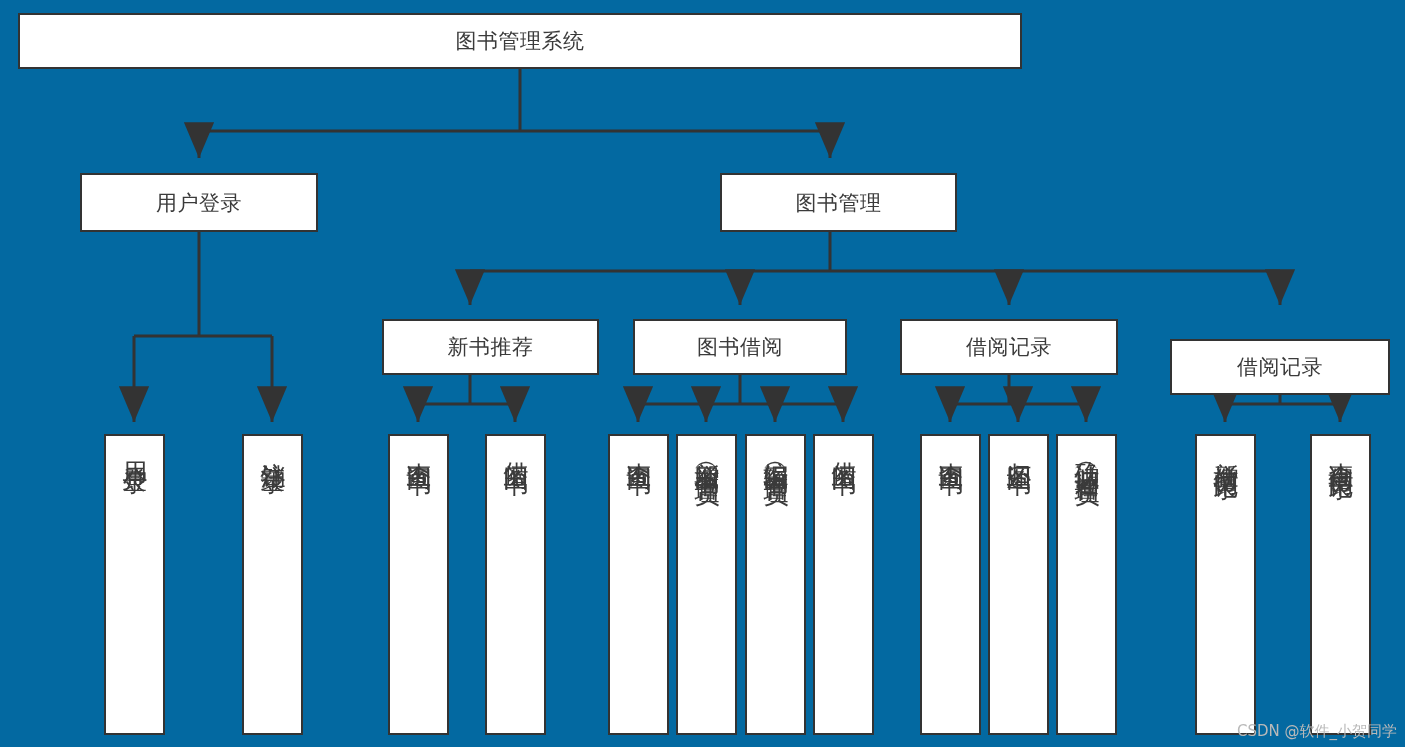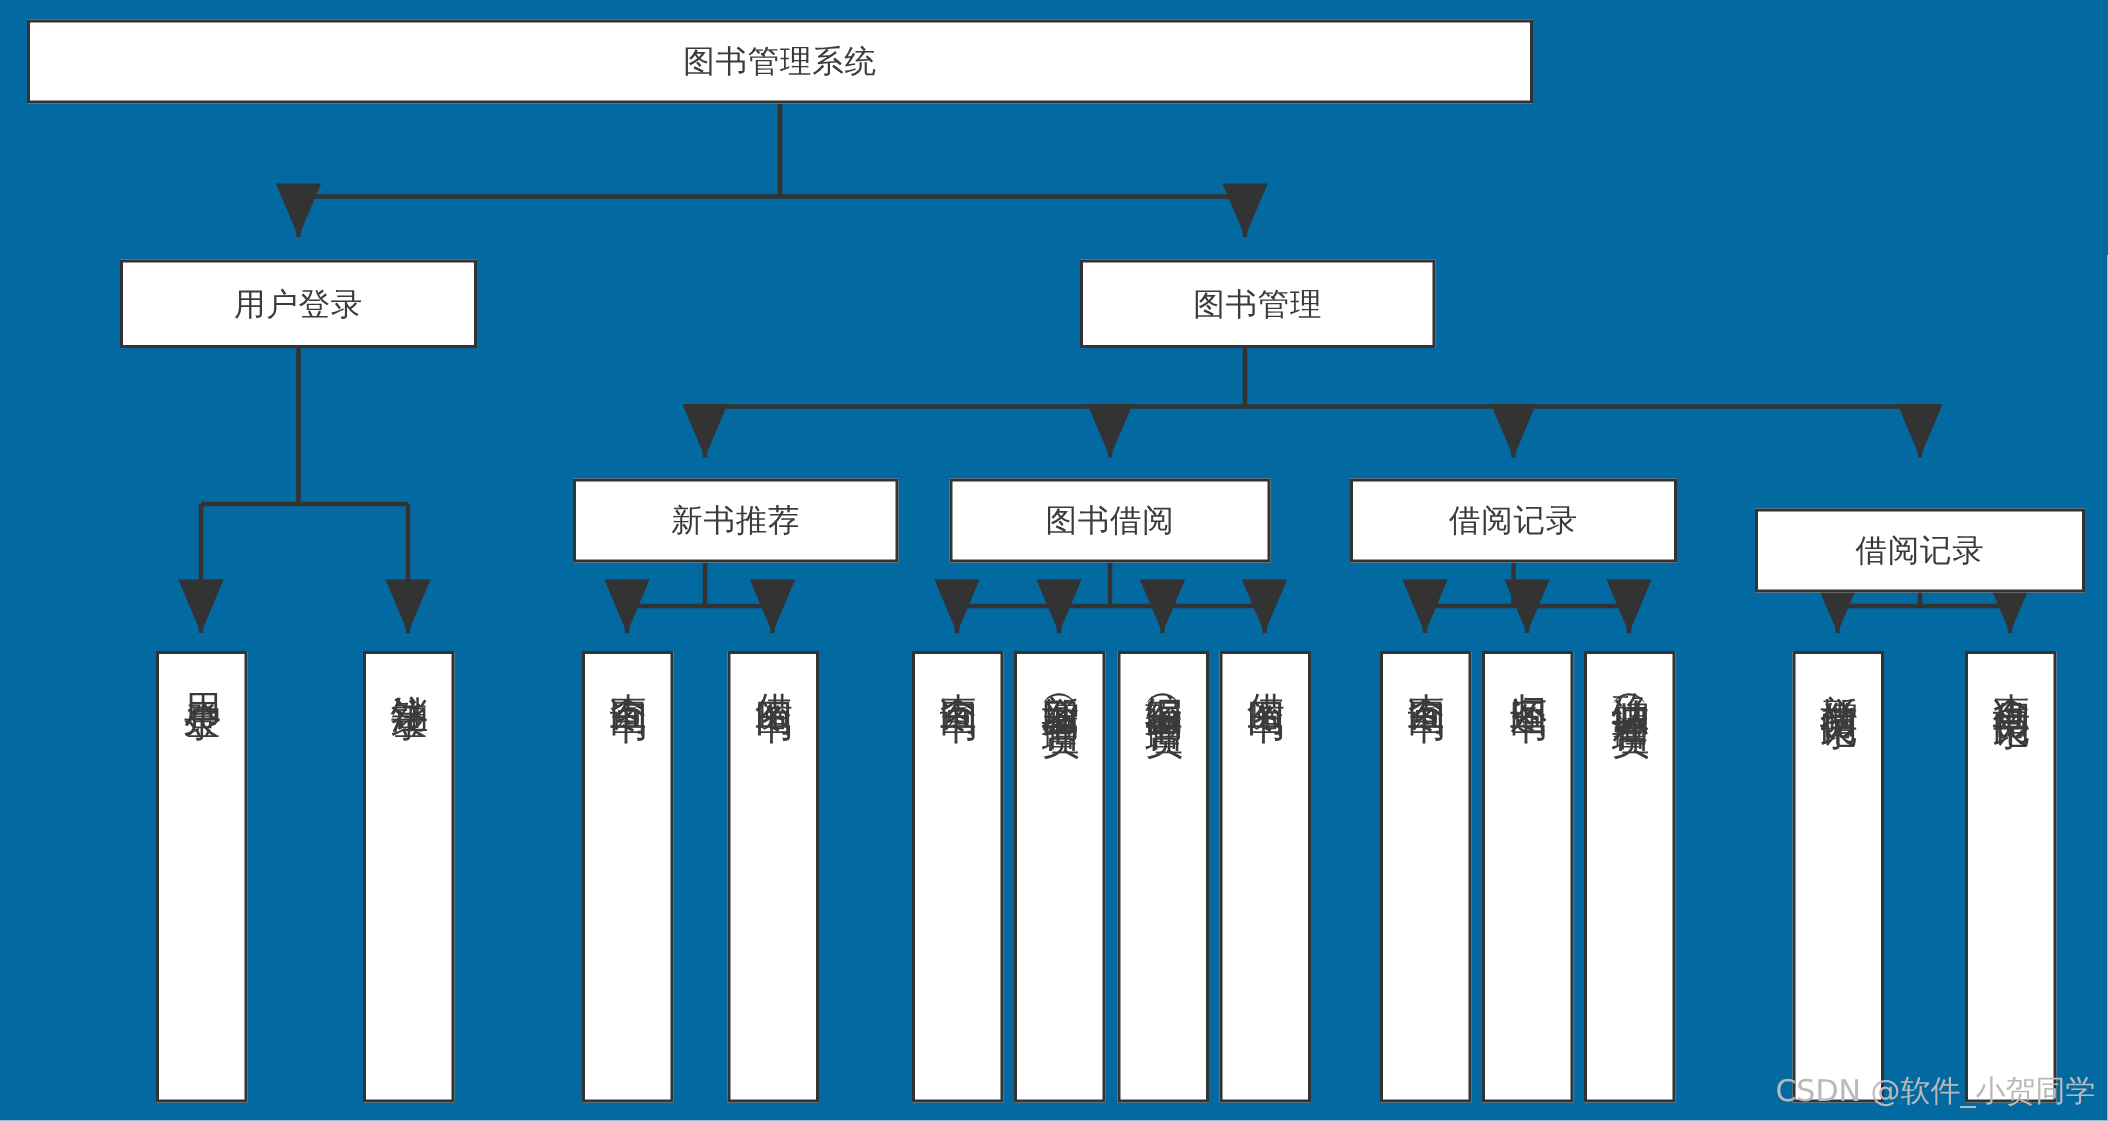--- a/index.html
+++ b/index.html
@@ -56,21 +56,21 @@
     text-orientation: upright;
     font-size: 25px;
     line-height: 30px;
     letter-spacing: 3px;
     white-space: nowrap;
   }
   .watermark {
     position: absolute;
     right: 8px;
     bottom: 6px;
-    font-size: 20px;
+    font-size: 15px;
     color: #b9b9b9;
     white-space: nowrap;
     font-family: "DejaVu Sans", "Liberation Sans", sans-serif;
     pointer-events: none;
   }
 </style>
 </head>
 <body>
 
 <div id="diagram-root">

